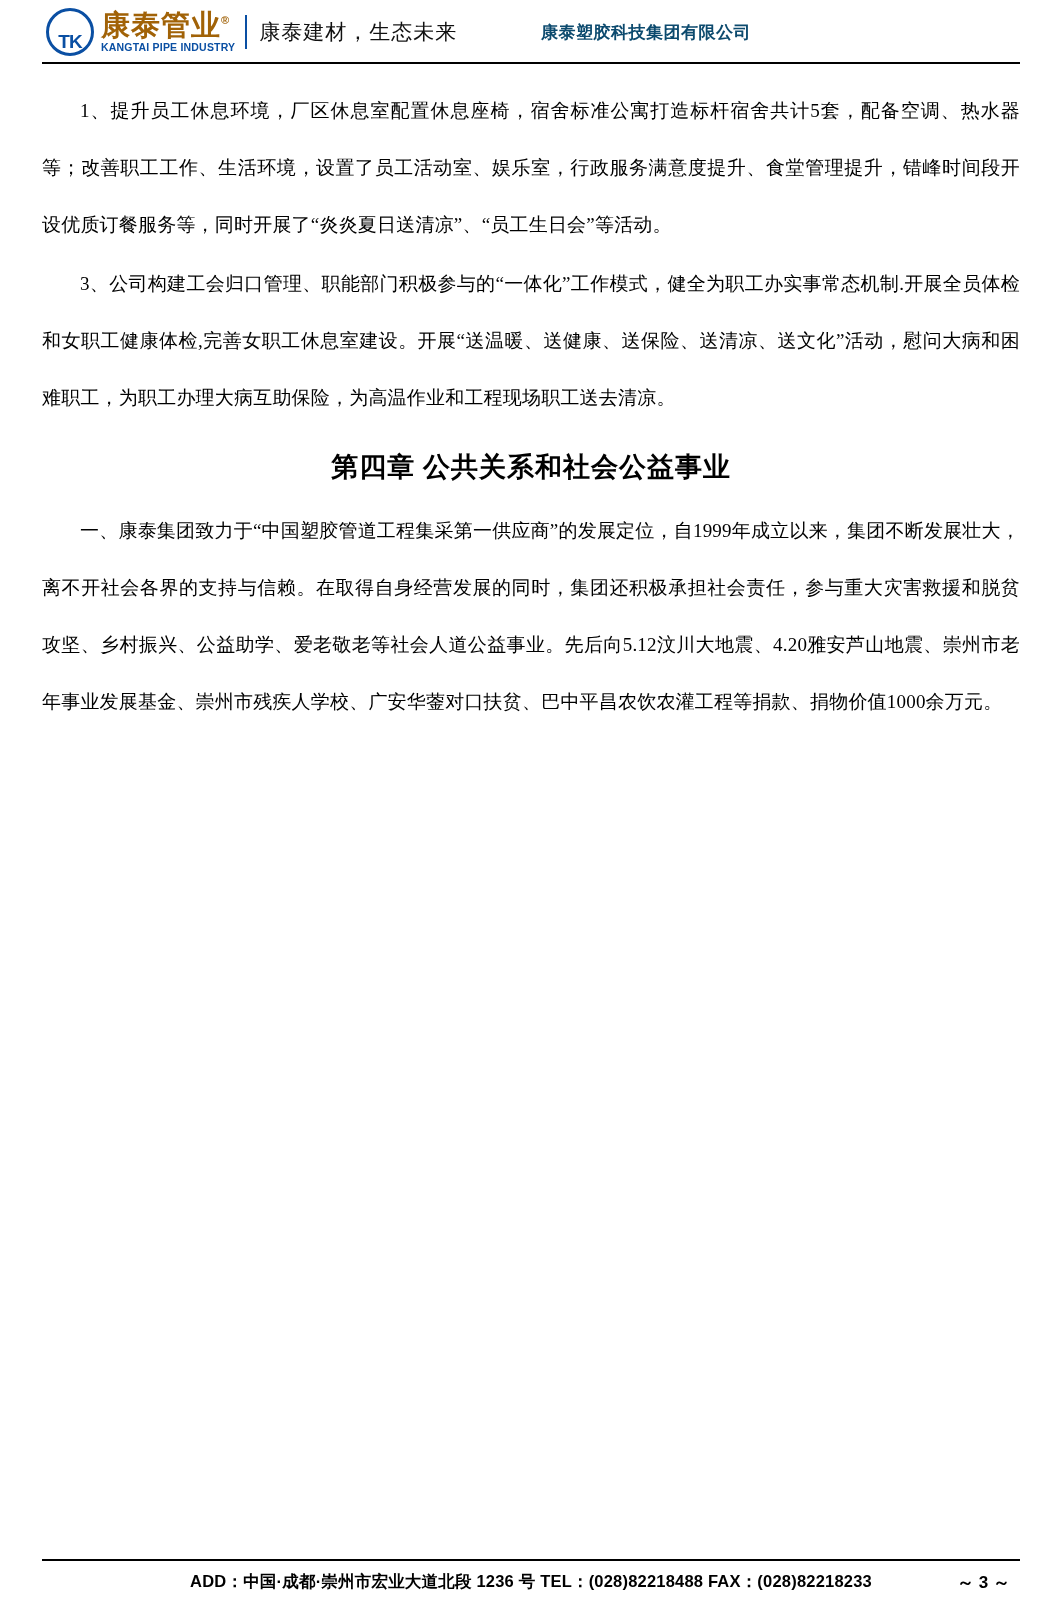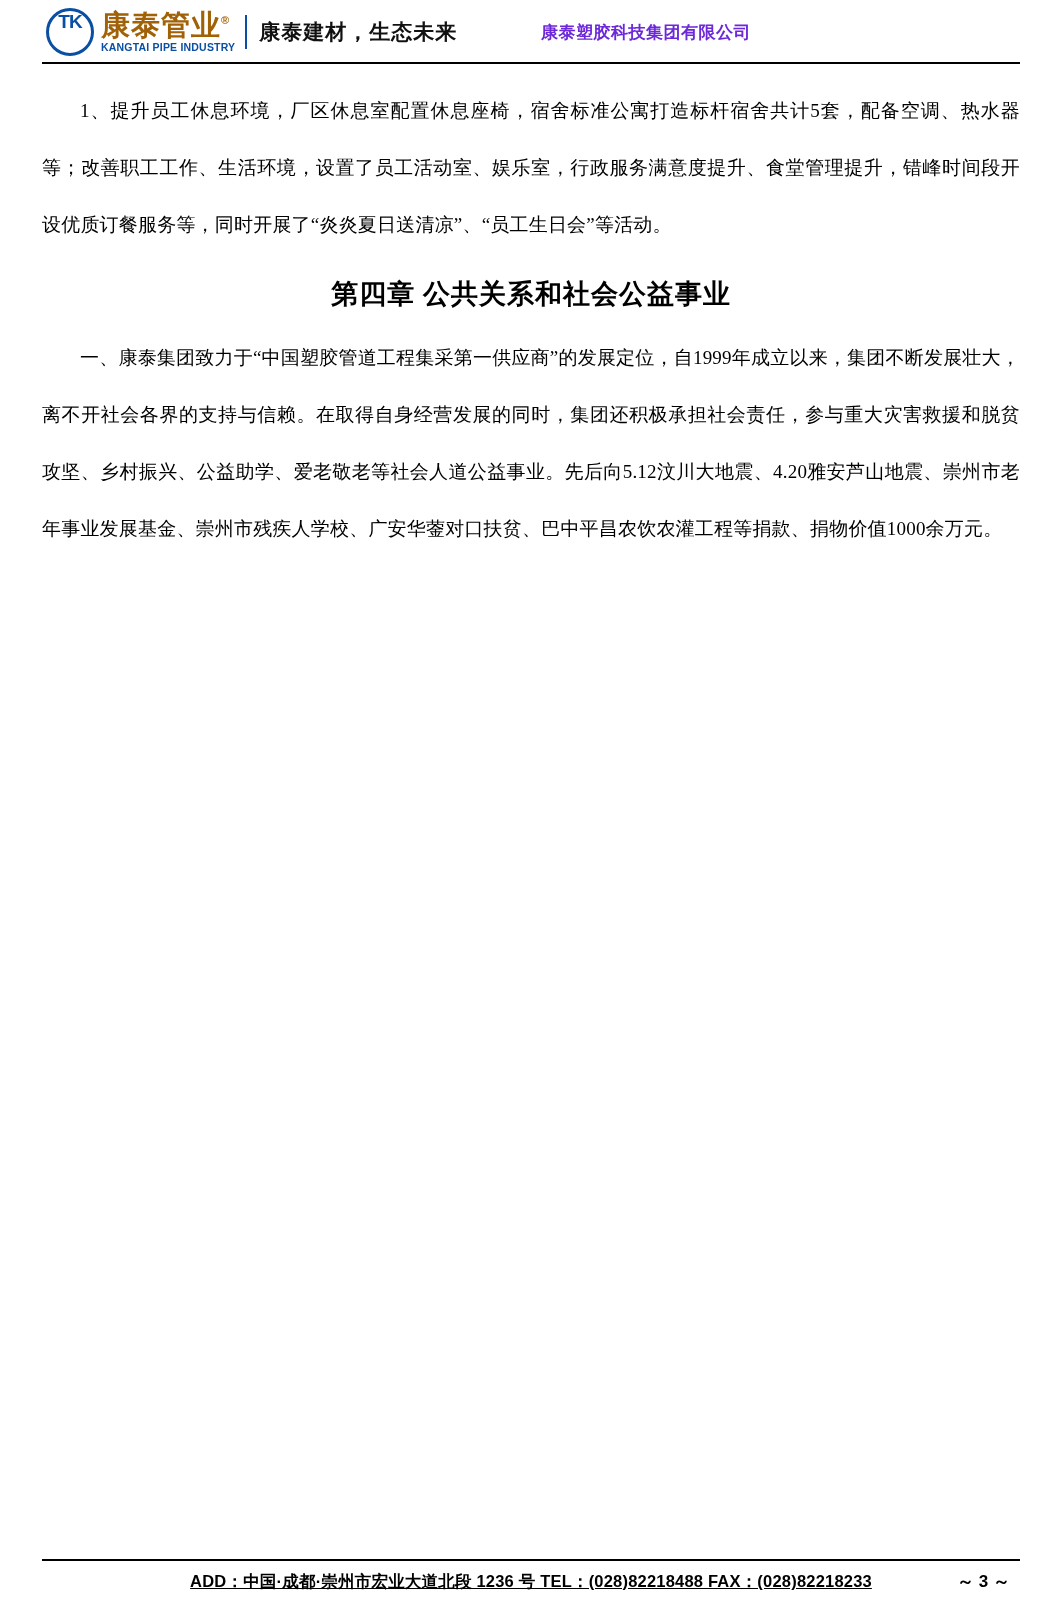--- a/index.html
+++ b/index.html
@@ -38,21 +38,21 @@
     align-items: center;
     flex: 0 0 auto;
   }
   .logo-mark {
     width: 42px;
     height: 42px;
     border-radius: 50%;
     background: #ffffff;
     border: 3px solid #0a4fa3;
     display: flex;
-    align-items: flex-start;
+    align-items: flex-end;
     justify-content: center;
     margin-right: 7px;
   }
   .logo-mark span {
     font-family: "Liberation Sans", sans-serif;
     font-weight: bold;
     font-size: 19px;
     color: #0a4fa3;
     letter-spacing: -1px;
   }
@@ -83,34 +83,34 @@
     margin-top: 2px;
   }
   .logo-divider {
     width: 2px;
     height: 34px;
     background: #0a4fa3;
     margin: 0 12px 0 10px;
   }
   .slogan {
     font-family: "Liberation Sans", sans-serif;
-    font-weight: bold;
+    font-weight: normal;
     font-size: 21px;
     color: #111;
     letter-spacing: 1px;
     text-align: right;
   }
   .company-name {
     position: absolute;
     left: 0; right: 0;
     text-align: center;
     font-family: "Liberation Sans", sans-serif;
     font-weight: bold;
     font-size: 17px;
-    color: #6d28d9;
+    color: #0c4a6e;
     letter-spacing: 0.5px;
     pointer-events: none;
   }
   .company-name-inner {
     display: inline-block;
     margin-left: 230px;
   }
 
   
   .content {
@@ -133,24 +133,23 @@
     font-weight: bold;
     text-align: center;
     letter-spacing: 1px;
   }
 
   
   .footer {
     border-top: 2.5px solid #000;
     padding: 10px 4px 6px 4px;
     display: flex;
-    align-items: flex-end;
+    align-items: center;
     justify-content: center;
     position: relative;
-    text-decoration: underline;
   }
   .footer-text {
     font-family: "Liberation Sans", sans-serif;
     font-weight: bold;
     font-size: 16.5px;
     letter-spacing: 0.2px;
     color: #000;
   }
   .footer-page {
     position: absolute;
@@ -178,20 +177,21 @@
       <div class="logo-divider"></div>
       <div class="slogan">康泰建材，生态未来</div>
     </div>
     <div class="company-name">
       <span class="company-name-inner">康泰塑胶科技集团有限公司</span>
     </div>
   </div>
 
   <div class="content">
     <p class="para">1、提升员工休息环境，厂区休息室配置休息座椅，宿舍标准公寓打造标杆宿舍共计5套，配备空调、热水器等；改善职工工作、生活环境，设置了员工活动室、娱乐室，行政服务满意度提升、食堂管理提升，错峰时间段开设优质订餐服务等，同时开展了“炎炎夏日送清凉”、“员工生日会”等活动。</p>
+    <p class="para">3、公司构建工会归口管理、职能部门积极参与的“一体化”工作模式，健全为职工办实事常态机制.开展全员体检和女职工健康体检,完善女职工休息室建设。开展“送温暖、送健康、送保险、送清凉、送文化”活动，慰问大病和困难职工，为职工办理大病互助保险，为高温作业和工程现场职工送去清凉。</p>
     <h2 class="chapter">第四章  公共关系和社会公益事业</h2>
     <p class="para">一、康泰集团致力于“中国塑胶管道工程集采第一供应商”的发展定位，自1999年成立以来，集团不断发展壮大，离不开社会各界的支持与信赖。在取得自身经营发展的同时，集团还积极承担社会责任，参与重大灾害救援和脱贫攻坚、乡村振兴、公益助学、爱老敬老等社会人道公益事业。先后向5.12汶川大地震、4.20雅安芦山地震、崇州市老年事业发展基金、崇州市残疾人学校、广安华蓥对口扶贫、巴中平昌农饮农灌工程等捐款、捐物价值1000余万元。</p>
   </div>
 
   <div class="footer">
     <span class="footer-text">ADD：中国·成都·崇州市宏业大道北段 1236 号   TEL：(028)82218488   FAX：(028)82218233</span>
     <span class="footer-page">～ 3 ～</span>
   </div>
 
 </div>

